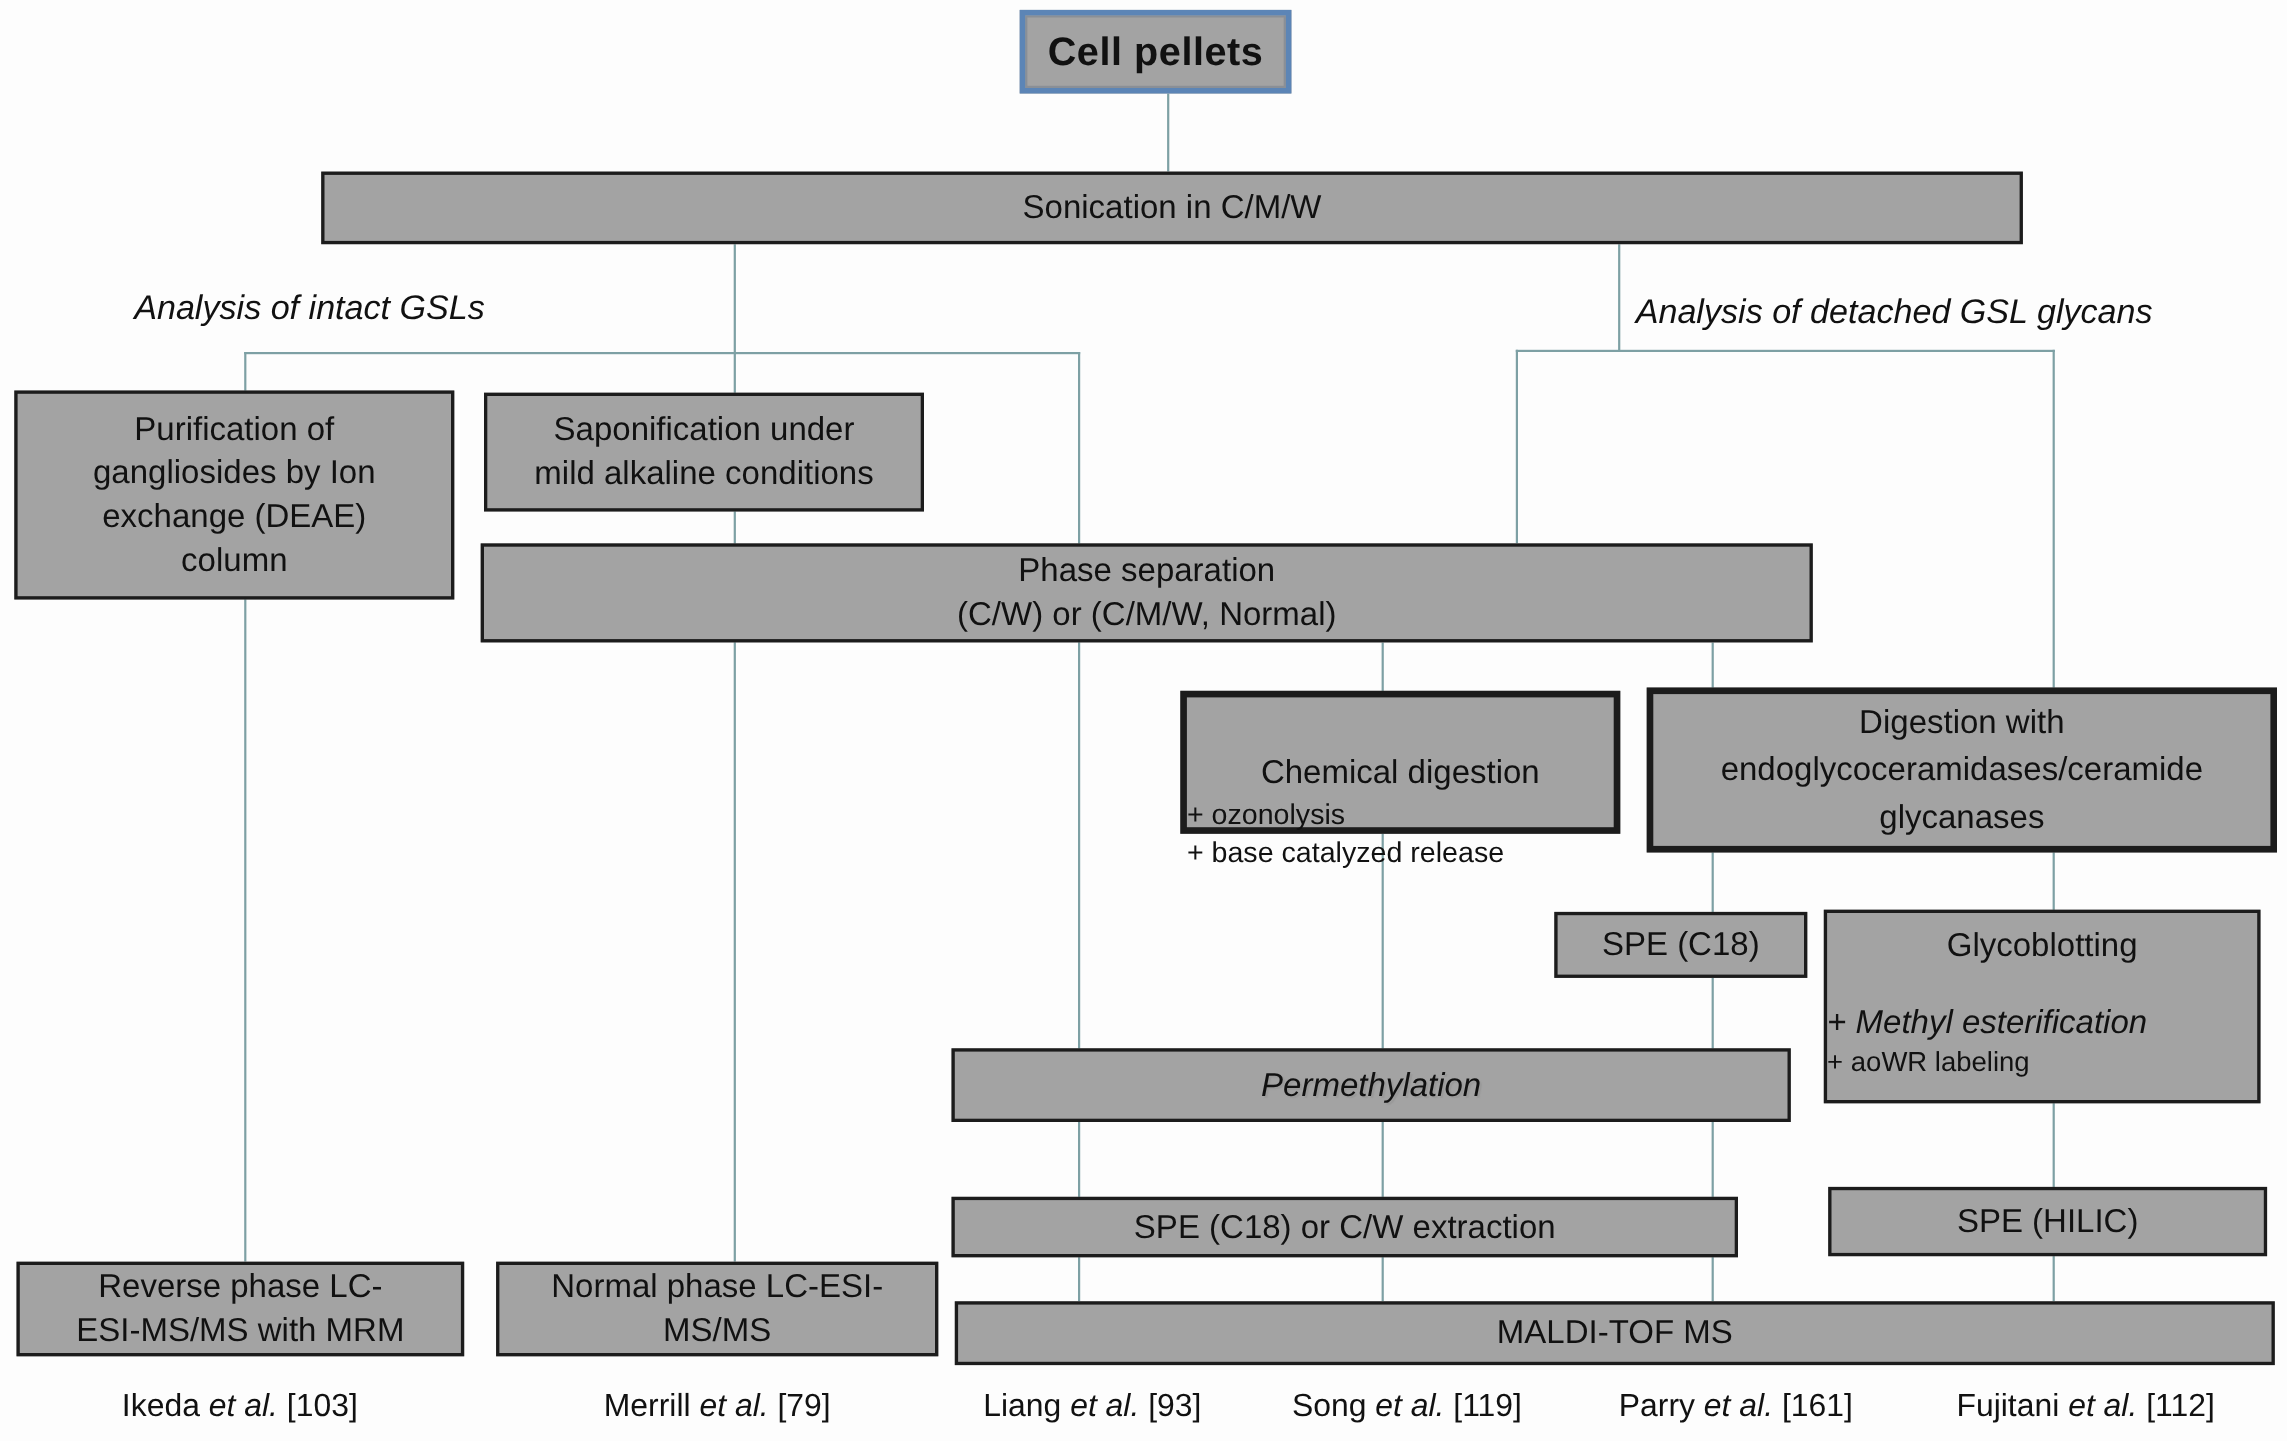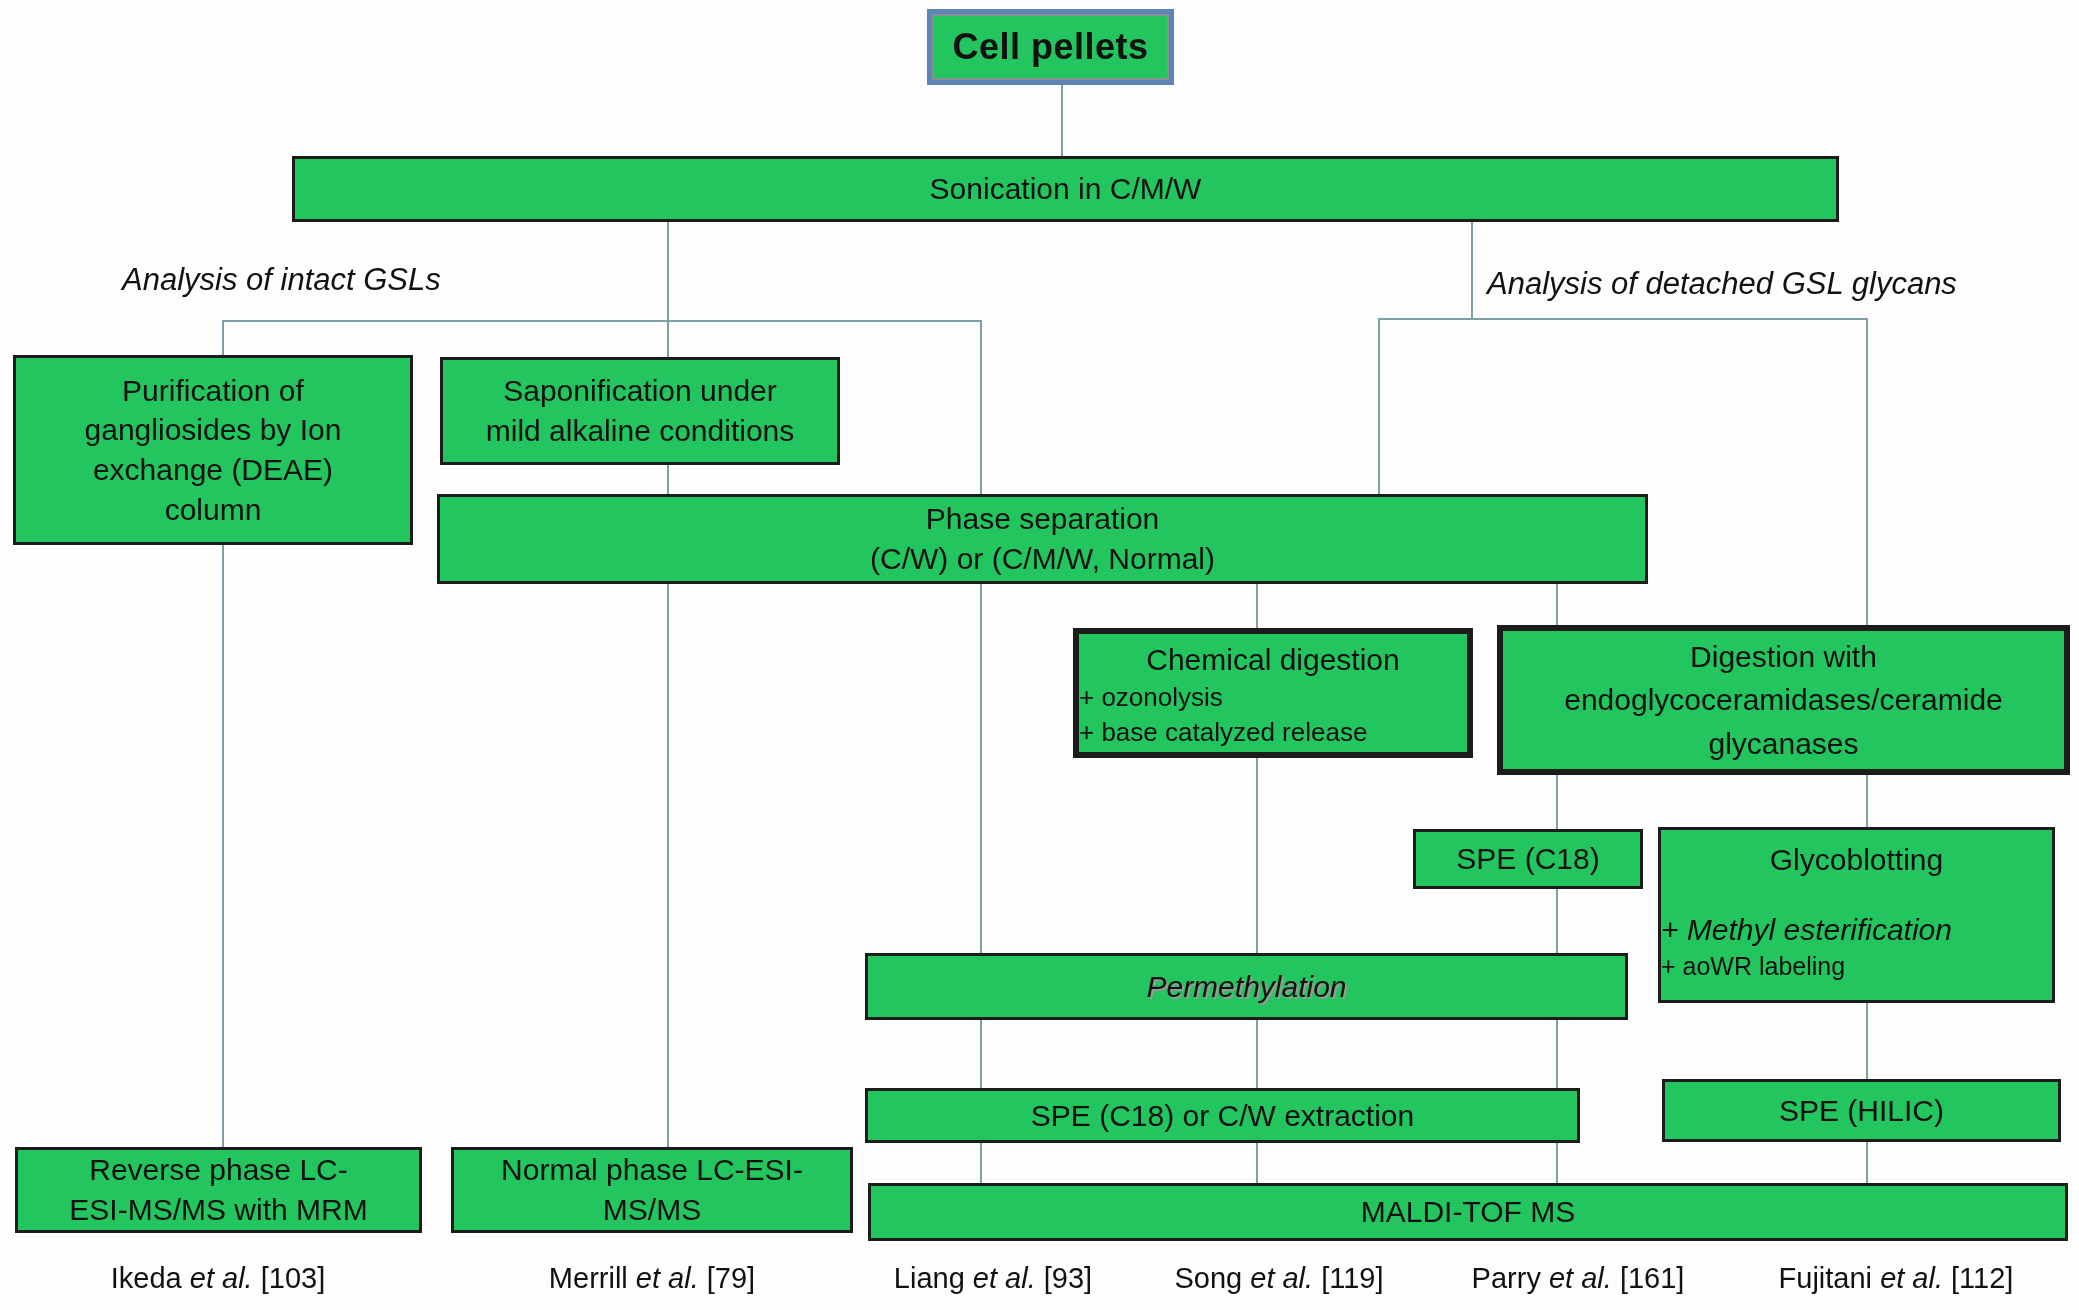--- a/index.html
+++ b/index.html
@@ -12,21 +12,21 @@
   html,body{margin:0;padding:0;background:var(--bg);}
   .canvas{
     position:relative;width:2079px;height:1310px;background:var(--bg);
     font-family:"Liberation Sans", sans-serif;color:var(--text);overflow:hidden;
   }
   
   .vline{position:absolute;width:2px;background:var(--connector);}
   .hline{position:absolute;height:2px;background:var(--connector);}
   
   .box{
-    position:absolute;background:#22c55e;border:3px solid var(--border);
+    position:absolute;background:#a3a3a3;border:3px solid var(--border);
     box-sizing:border-box;display:flex;flex-direction:column;
     align-items:center;justify-content:center;text-align:center;
     font-size:30px;line-height:1.32;
   }
   .box.thick{border-width:6px;}
   .box.blue{
     border:5px solid var(--accent-blue);
     box-shadow:inset 0 0 0 2px #8a8f96;
     font-weight:bold;font-size:36px;letter-spacing:0.5px;
   }
@@ -78,21 +78,21 @@
     <div>Saponification under</div>
     <div>mild alkaline conditions</div>
   </div>
 
   <div class="box" style="left:437px;top:494px;width:1211px;height:90px;">
     <div>Phase separation</div>
     <div>(C/W) or (C/M/W,  Normal)</div>
   </div>
 
   <div class="box thick bullets" style="left:1073px;top:628px;width:400px;height:130px;padding:6px 0;">
-    <div style="text-align:center;">Chemical digestion</div>
+    <div style="text-align:center;margin-top:43px;">Chemical digestion</div>
     <div class="bl">+ ozonolysis</div>
     <div class="bl">+ base catalyzed release</div>
   </div>
 
   <div class="box thick" style="left:1497px;top:625px;width:573px;height:150px;line-height:1.45;">
     <div>Digestion with</div>
     <div>endoglycoceramidases/ceramide</div>
     <div>glycanases</div>
   </div>
 

